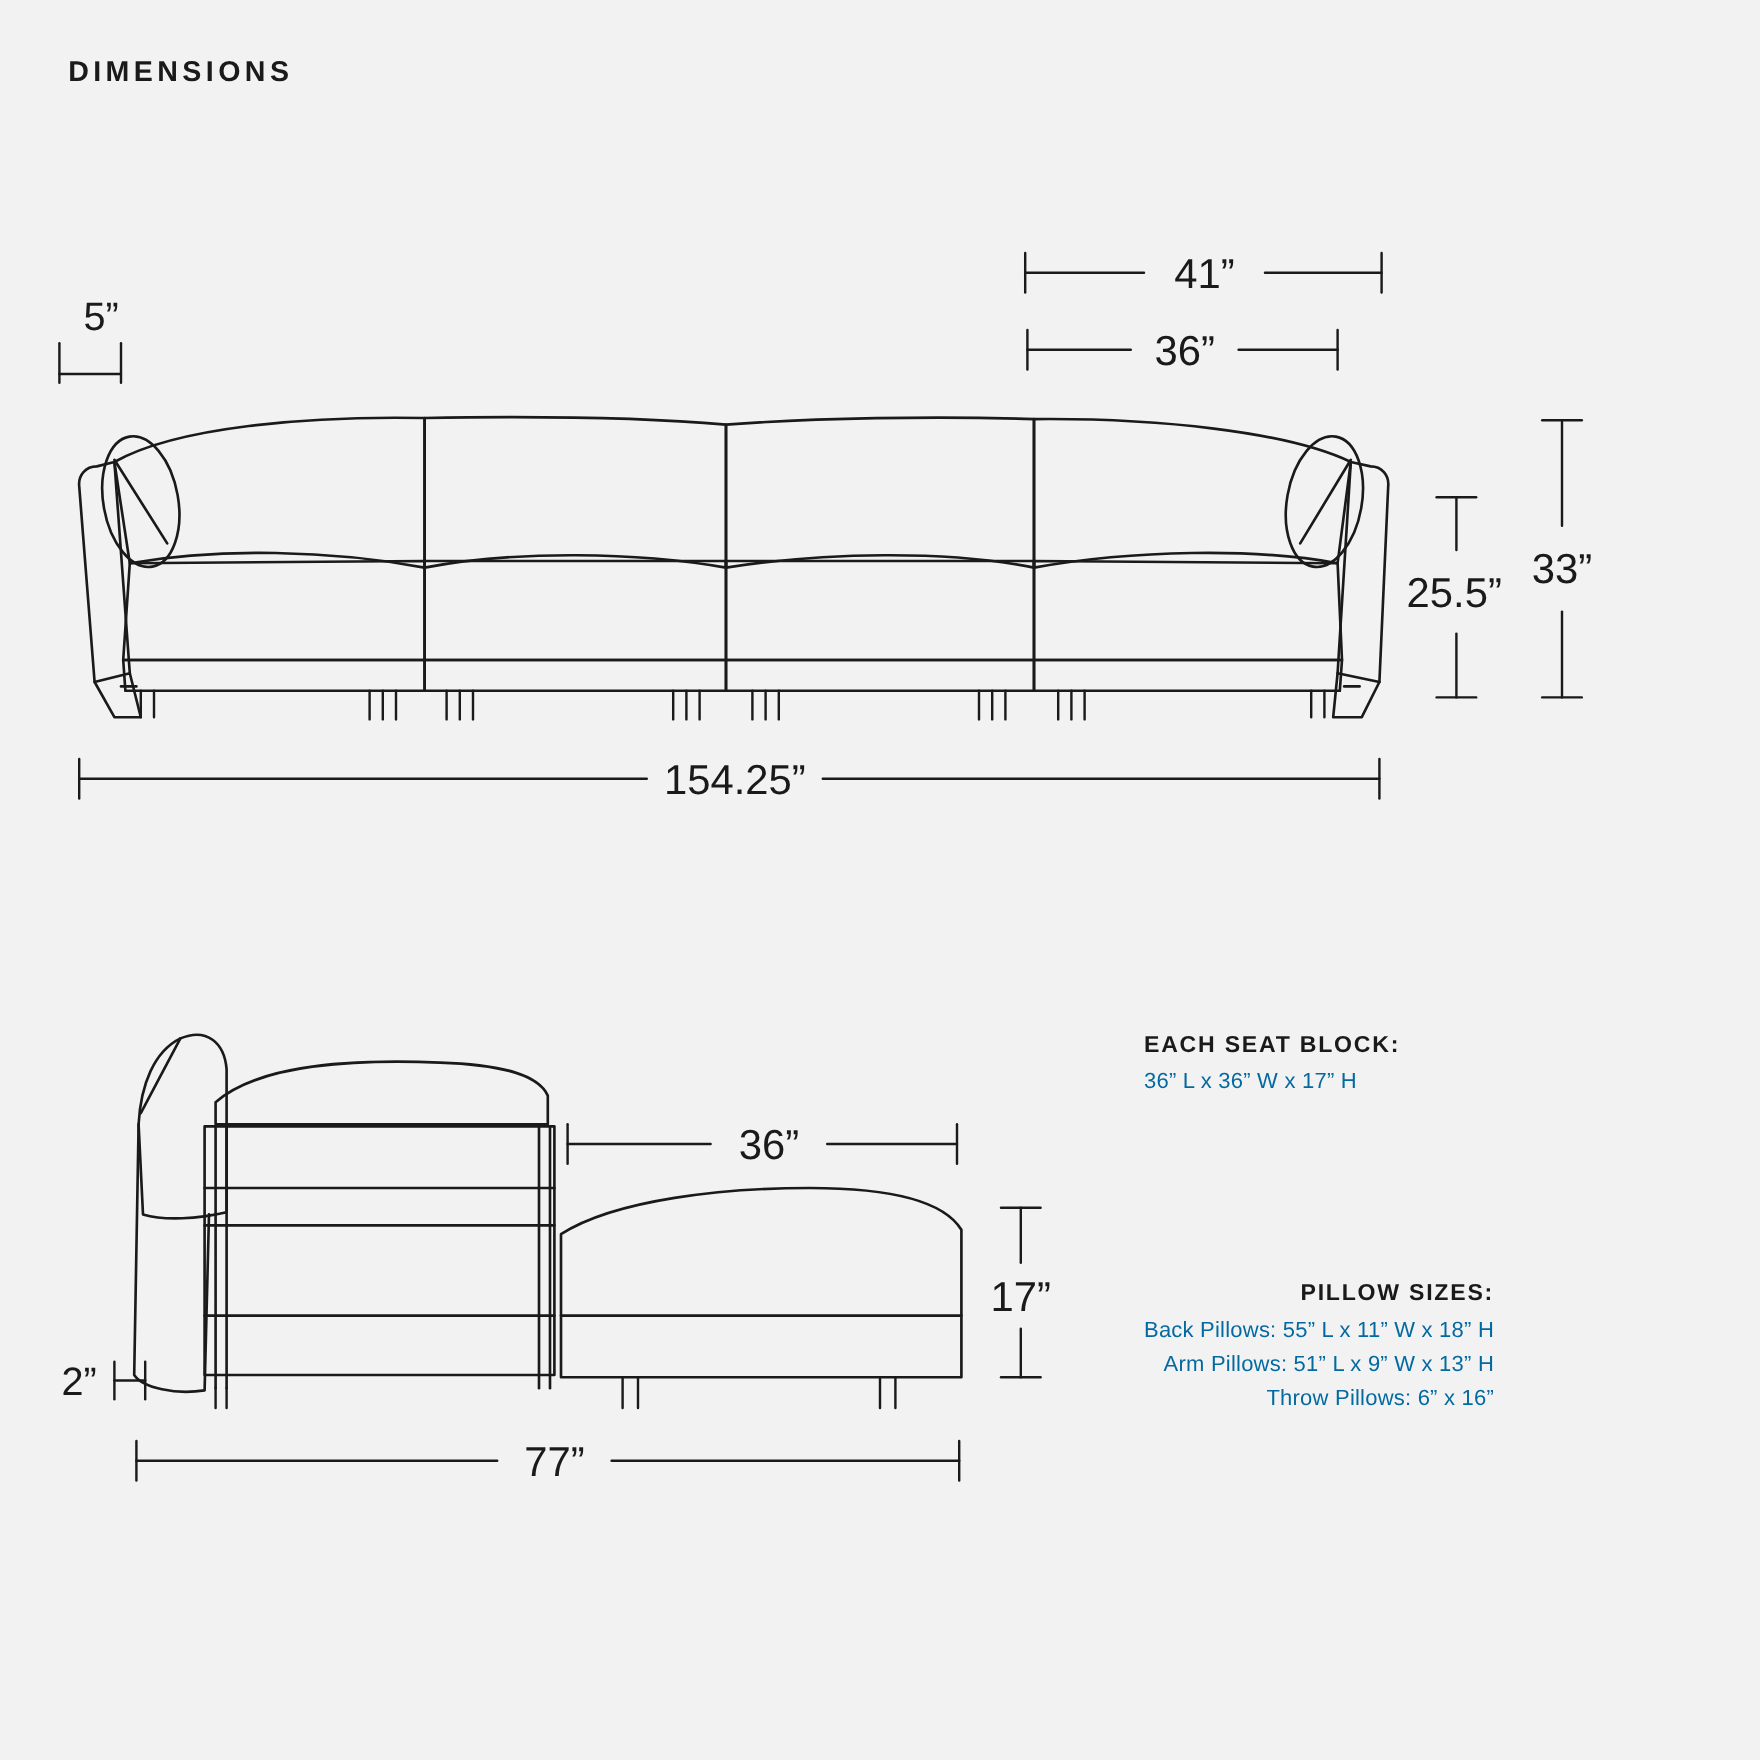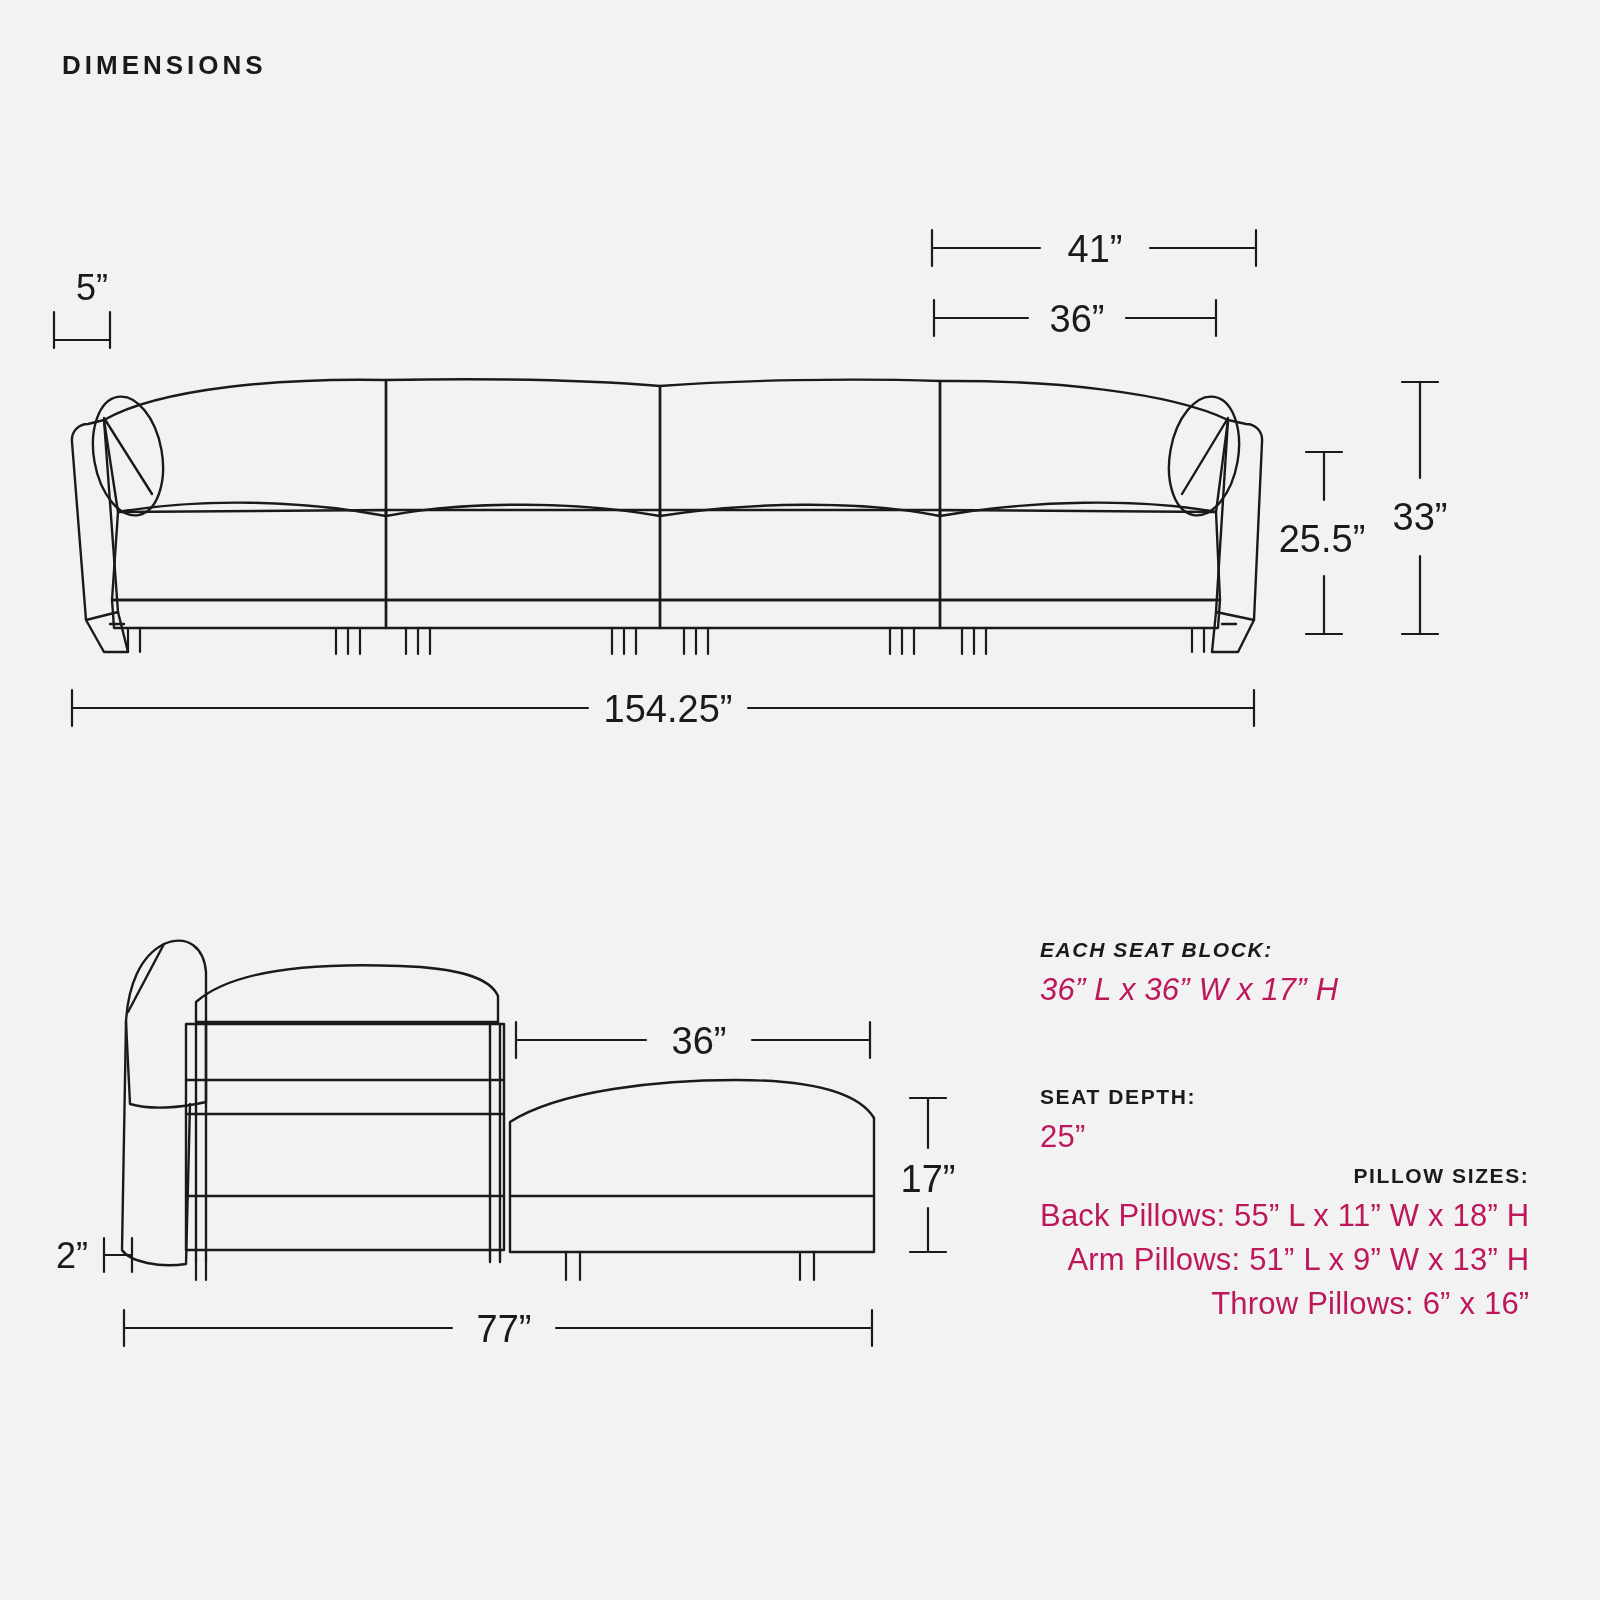--- a/index.html
+++ b/index.html
@@ -41,26 +41,26 @@
     left: 1040px;
   }
   .spec-heading {
     font-size: 21px;
     font-weight: bold;
     letter-spacing: 1.6px;
     color: #1a1a1a;
     margin: 0 0 10px 0;
   }
   .spec-line {
-    font-size: 31px;
-    color: #be185d;
+    font-size: 20px;
+    color: #0369a1;
     margin: 0 0 8px 0;
     letter-spacing: 0.2px;
   }
-  #specs-seat-block { top: 938px; font-style: italic; }
+  #specs-seat-block { top: 938px; }
   #specs-seat-depth { top: 1085px; }
   #specs-pillows { top: 1164px; text-align: right; }
 </style>
 </head>
 <body>
 
 <div class="page">
 
   <div class="title">DIMENSIONS</div>
 
@@ -208,24 +208,20 @@
       <text x="928" y="1192" font-size="38">17”</text>
       <text x="504" y="1342" font-size="38">77”</text>
     </g>
   </svg>
 
   <div class="spec-block" id="specs-seat-block">
     <p class="spec-heading">EACH SEAT BLOCK:</p>
     <p class="spec-line">36” L x 36” W x 17” H</p>
   </div>
 
-  <div class="spec-block" id="specs-seat-depth">
-    <p class="spec-heading">SEAT DEPTH:</p>
-    <p class="spec-line">25”</p>
-  </div>
 
   <div class="spec-block" id="specs-pillows">
     <p class="spec-heading">PILLOW SIZES:</p>
     <p class="spec-line">Back Pillows: 55” L x 11” W x 18” H</p>
     <p class="spec-line">Arm Pillows: 51” L x 9” W x 13” H</p>
     <p class="spec-line">Throw Pillows: 6” x 16”</p>
   </div>
 
 </div>
 

